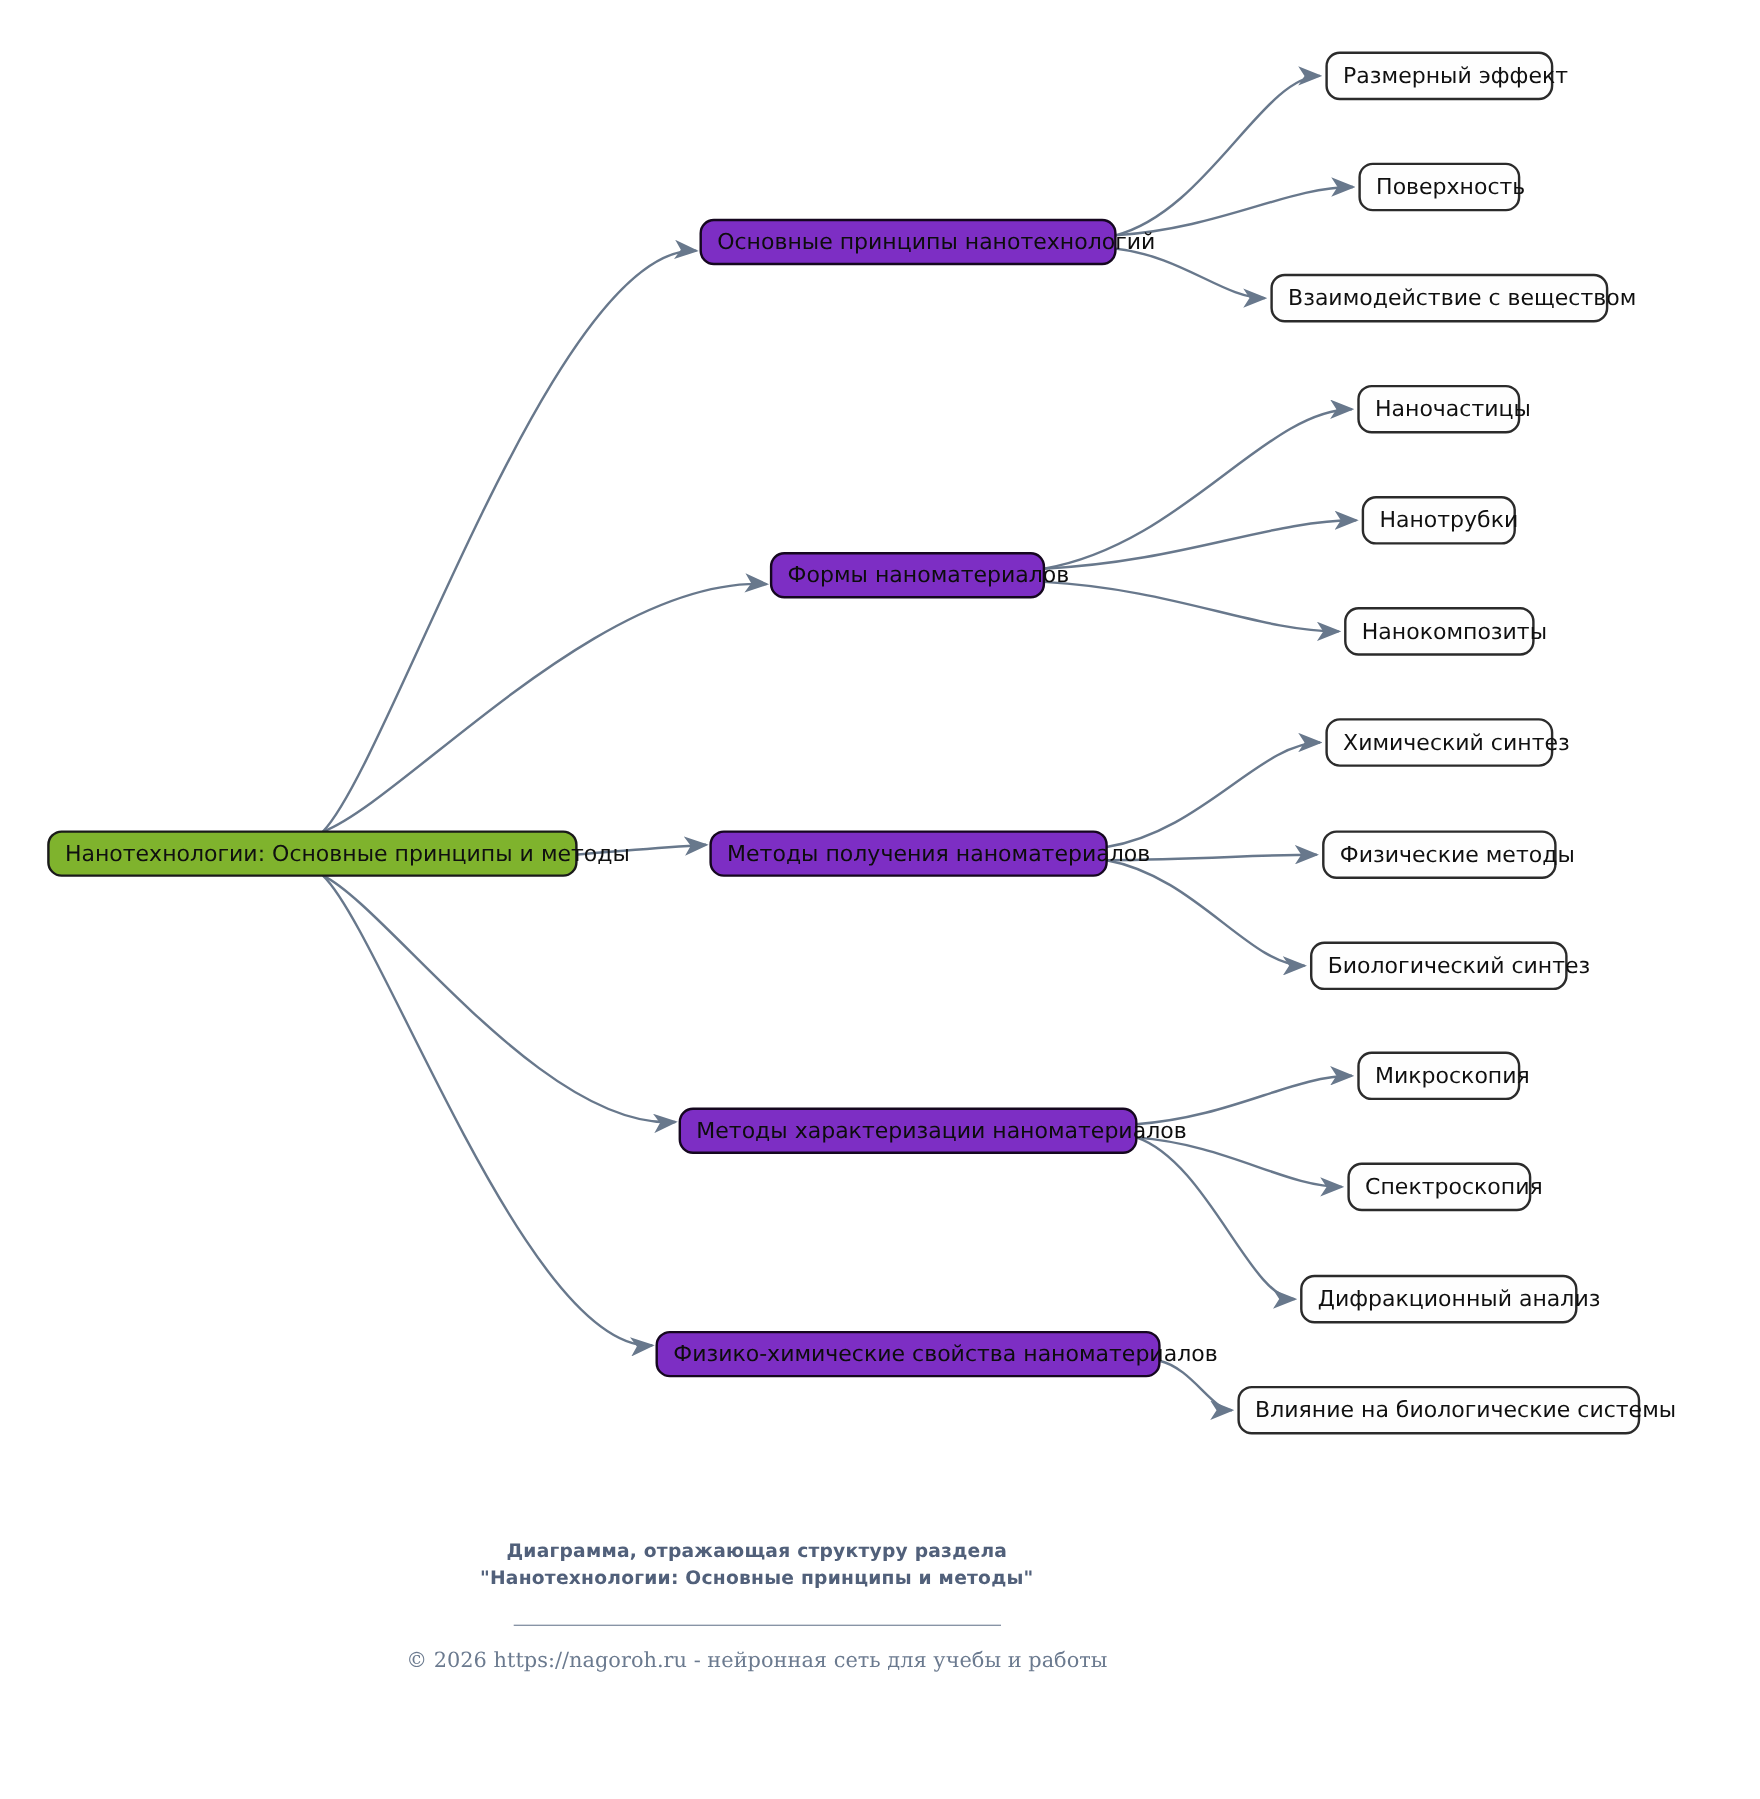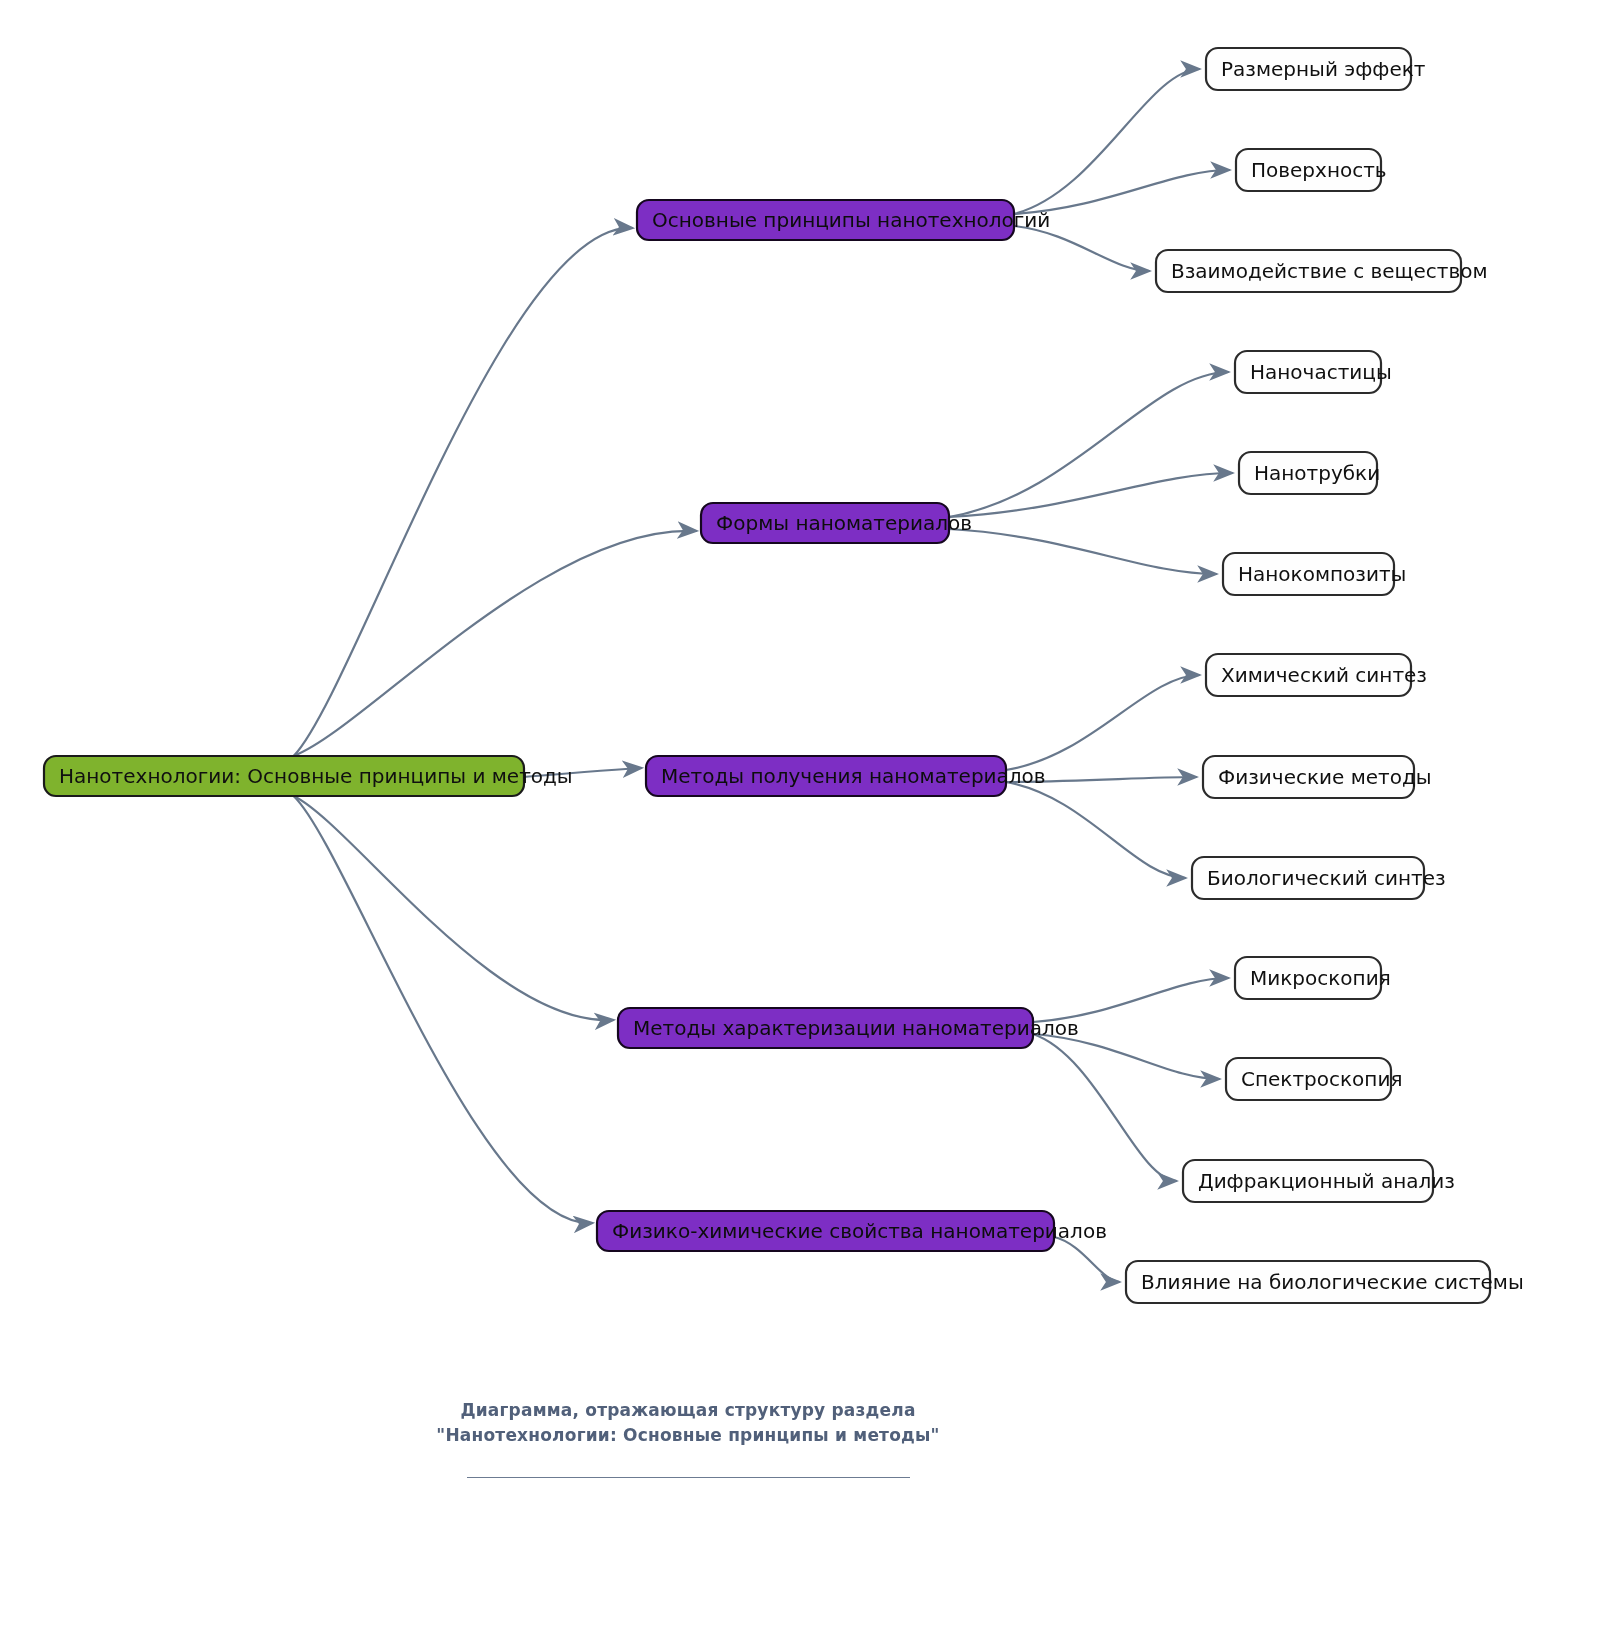--- a/index.html
+++ b/index.html
@@ -196,13 +196,16 @@
 
   <div class="caption-block" id="caption-wrap">
     <div class="caption-line">Диаграмма, отражающая структуру раздела</div>
     <div class="caption-line">"Нанотехнологии: Основные принципы и методы"</div>
   </div>
 
   <div class="caption-block" id="divider-wrap">
     <span class="divider"></span>
   </div>
 
+  <div class="caption-block" id="copyright-wrap">
+    <div class="copyright-line">© 2026 https://nagoroh.ru - нейронная сеть для учебы и работы</div>
+  </div>
 </div>
 
 </body></html>

